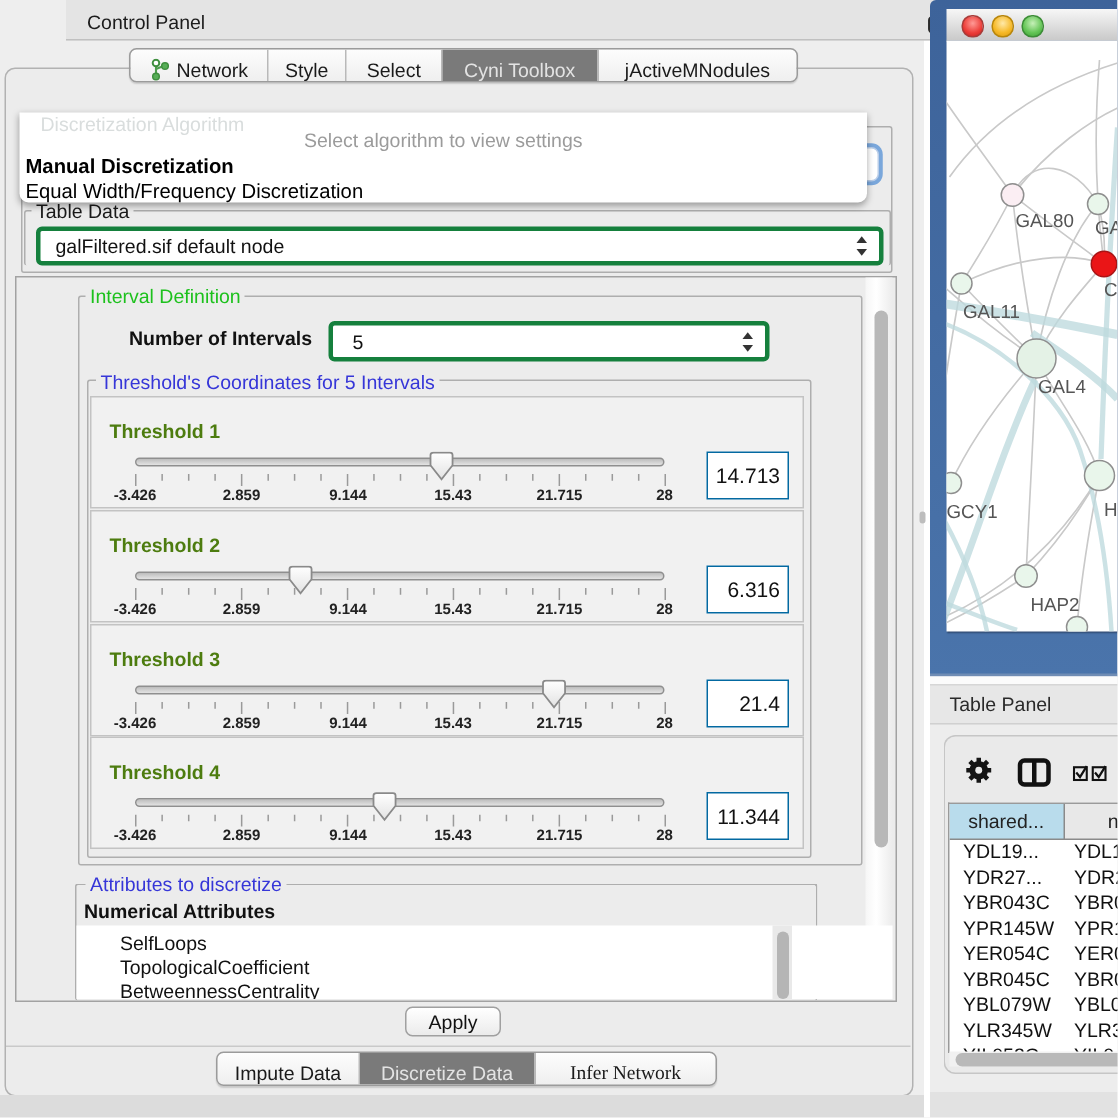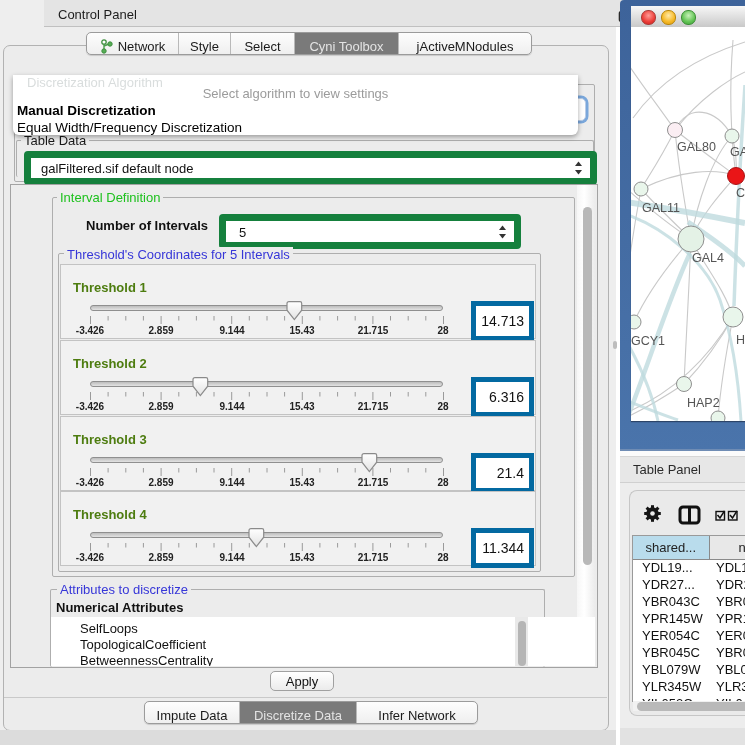--- a/index.html
+++ b/index.html
@@ -20,32 +20,32 @@
     box-shadow:0 1px 1px rgba(0,0,0,0.15);overflow:hidden;}
   .seg .s{display:flex;align-items:flex-end;justify-content:center;
     font-size:13px;color:#1a1a1a;border-right:1px solid #b9b9b9;}
   .seg .s:last-child{border-right:none;}
   .seg .s.on{background:#7a7a7a;color:#e3e3e3;}
   
   .grp{position:absolute;border:1px solid #aeaeae;border-radius:2px;}
   .grp .gt{position:absolute;top:-8px;left:6px;font-size:13px;
     background:#ececec;padding:0 3px;line-height:15px;}
   
-  .combo{position:absolute;background:#ffffff;border:7px solid #15803d;
+  .combo{position:absolute;background:#ffffff;border:3px solid #15803d;
     border-radius:4px;font-size:13px;color:#111;}
   .combo .ct{position:absolute;left:10px;top:50%;transform:translateY(-50%);}
   .combo svg{position:absolute;right:7px;top:50%;transform:translateY(-50%);}
   
   .tpan{position:absolute;left:60px;width:474px;height:73px;background:#f1f1f1;
     border:1px solid #c3c3c3;}
   .tpan .tt{position:absolute;left:12px;top:15px;font-size:13px;font-weight:bold;color:#4d7c0f;}
   .tpan .track{position:absolute;left:29px;top:40px;width:351px;height:4px;
     background:linear-gradient(#bdbdbd,#e3e3e3);border:1px solid #8f8f8f;border-radius:3px;}
   .tpan .vbox{position:absolute;left:410px;top:36px;width:48px;height:30px;
-    background:#ffffff;border:5px solid #0369a1;font-size:14px;color:#111;
+    background:#ffffff;border:1px solid #0369a1;font-size:14px;color:#111;
     text-align:right;line-height:30px;padding-right:5px;}
   .tlab{position:absolute;top:60px;font-size:10px;font-weight:bold;color:#222;
     width:50px;margin-left:-25px;text-align:center;}
   
   .li{font-size:13px;color:#111;line-height:16px;}
 </style>
 </head>
 <body>
 
 <div class="abs" id="cp">
@@ -303,21 +303,21 @@
   <div class="abs" style="left:518px;top:621px;width:8px;height:45px;background:#b5b5b5;border-radius:4px;"></div>
 
   <div class="abs" style="left:270px;top:671px;width:62px;height:18px;border:1px solid #a0a0a0;
        border-radius:5px;background:linear-gradient(#ffffff,#ebebeb);text-align:center;
        font-size:13px;color:#111;line-height:19px;">Apply</div>
   <div class="abs" style="left:4px;top:697px;width:603px;height:1px;background:#c9c9c9;"></div>
 
   <div class="seg" style="left:144px;top:701px;">
     <div class="s" style="width:94px;">Impute Data</div>
     <div class="s on" style="width:116px;">Discretize Data</div>
-    <div class="s" style="width:120px;">Infer Network</div>
+    <div class="s" style="width:120px;font-family:Liberation Serif, serif;">Infer Network</div>
   </div>
 
   <div class="abs" id="botstrip"></div>
 
   <div class="abs" style="left:13px;top:75px;width:565px;height:60px;background:#ffffff;
        border-radius:0 0 6px 6px;box-shadow:0 2px 5px rgba(0,0,0,0.35);z-index:50;">
     <div class="abs" style="left:14px;top:0px;font-size:13px;color:#d9dddd;white-space:nowrap;">Discretization Algorithm</div>
     <div class="abs" style="left:0;top:11px;width:565px;text-align:center;font-size:13px;color:#9b9b9b;">Select algorithm to view settings</div>
     <div class="abs" style="left:4px;top:28px;font-size:13.5px;font-weight:bold;color:#000;">Manual Discretization</div>
     <div class="abs" style="left:4px;top:45px;font-size:13.5px;color:#000;">Equal Width/Frequency Discretization</div>

